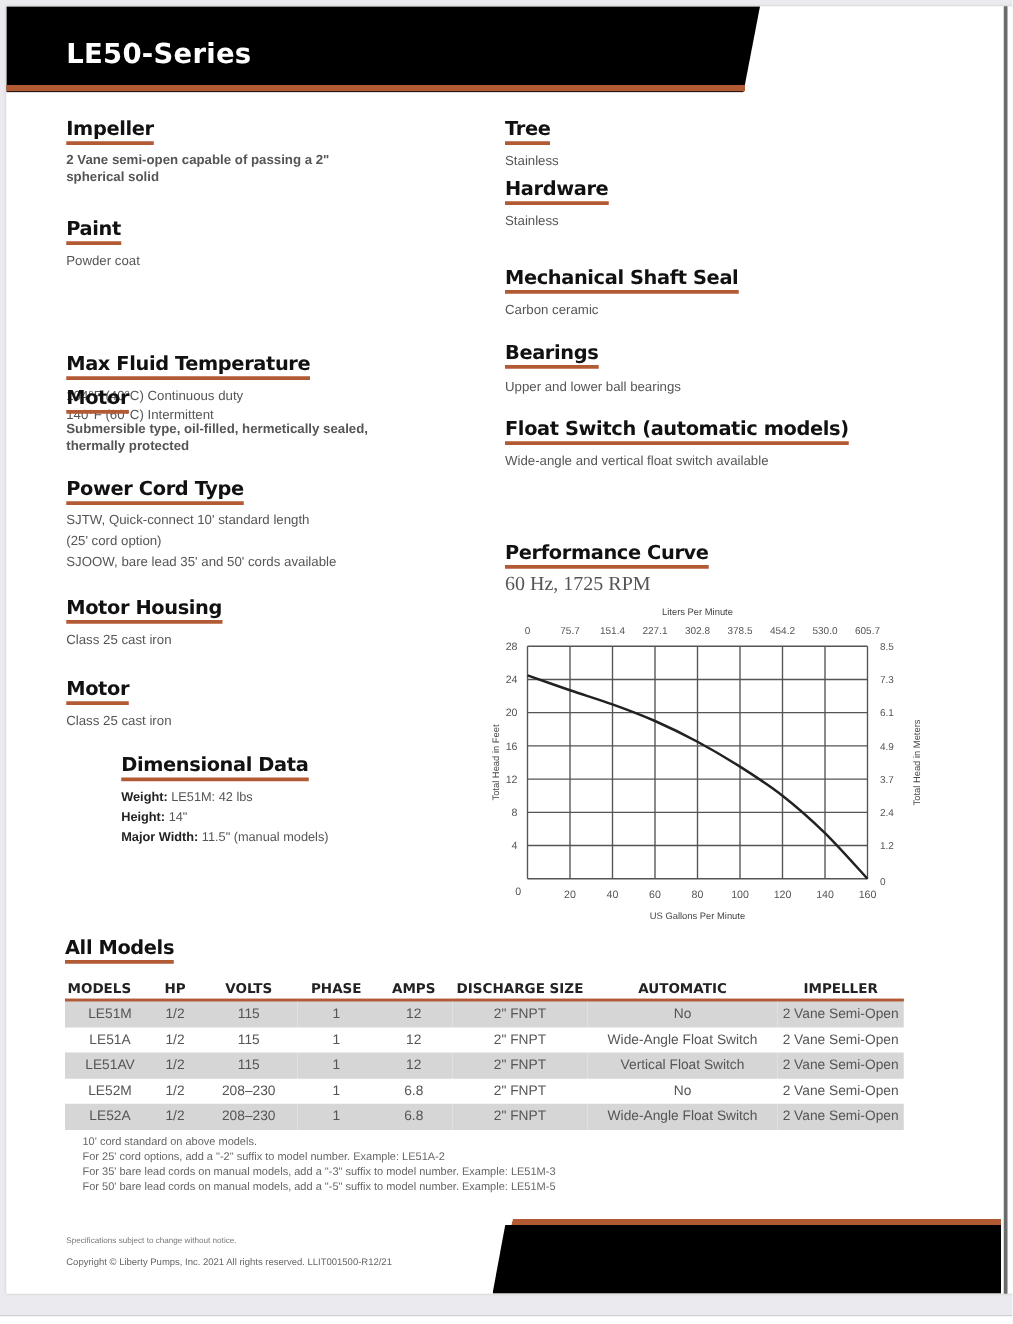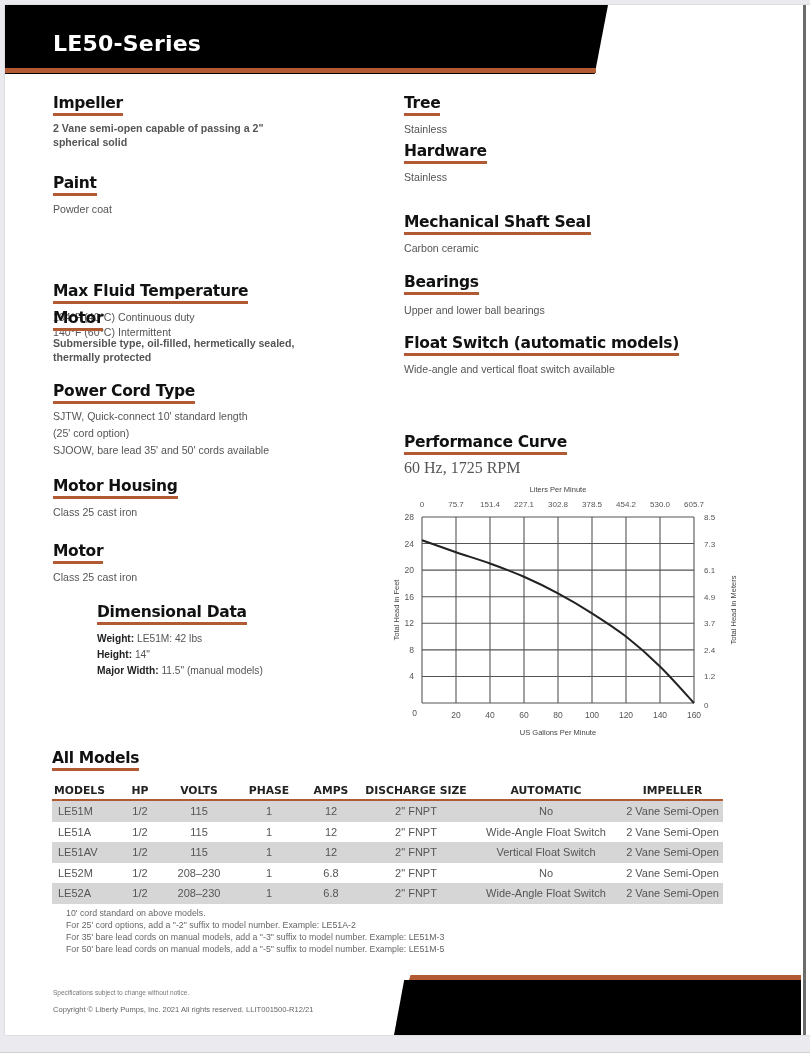--- a/index.html
+++ b/index.html
@@ -56,21 +56,21 @@
   table.models {
     position: absolute; left: 47px; top: 776px; width: 671px; border-collapse: collapse;
     font-family: "Liberation Sans", sans-serif; font-size: 11px; color: #555;
   }
   table.models th {
     font-family: "DejaVu Sans", sans-serif; font-size: 10.8px; color: #222; font-weight: bold;
     height: 18px; text-align: center; border-bottom: 2px solid #b25a34; padding: 0 2px;
   }
   table.models th:first-child { text-align: left; }
   table.models td { height: 20.5px; text-align: center; padding: 0 2px; }
-  table.models td:first-child { text-align: left; padding-left: 6px; }
+  table.models td:first-child { text-align: center; padding-left: 6px; }
   table.models tr.shade td { background: #d6d6d6; }
   .notes { position: absolute; left: 61px; top: 902px; font-size: 8.8px; color: #666; line-height: 12px; font-family: "Liberation Sans", sans-serif; }
   .fine { position: absolute; left: 48px; top: 984px; font-size: 6.5px; color: #777; font-family: "Liberation Sans", sans-serif; }
   .copyright { position: absolute; left: 48px; top: 1000px; font-size: 7.6px; color: #666; font-family: "Liberation Sans", sans-serif; }
   .footer-band {
     position: absolute; left: 389px; top: 975px; width: 407px; height: 55px; background: #000;
     clip-path: polygon(2.5% 0, 100% 0, 100% 100%, 0 100%);
   }
   .footer-orange {
     position: absolute; left: 404px; top: 970px; width: 392px; height: 5px; background: #b25a34;

